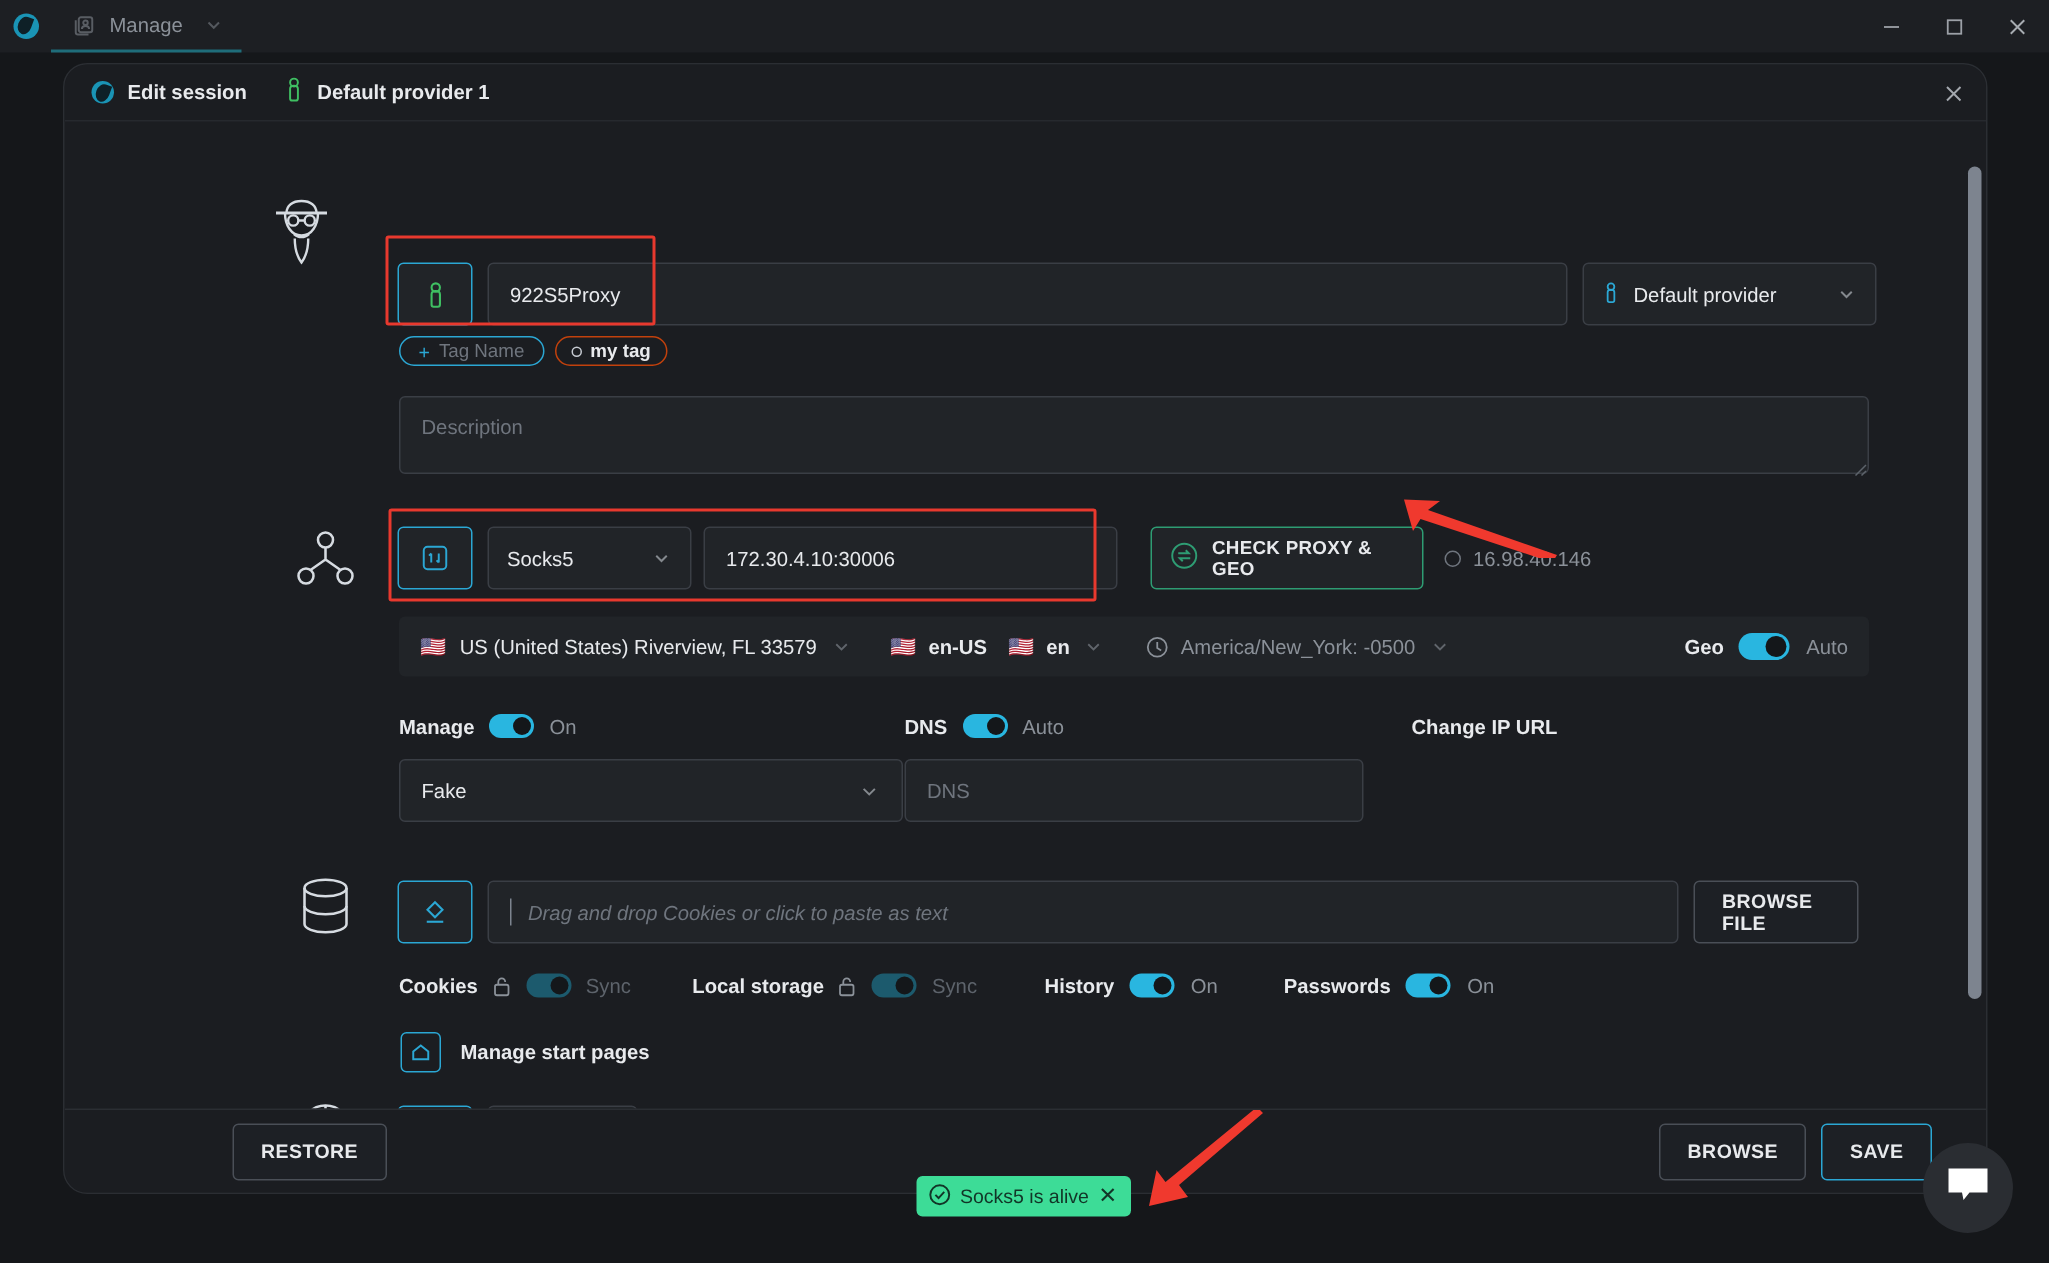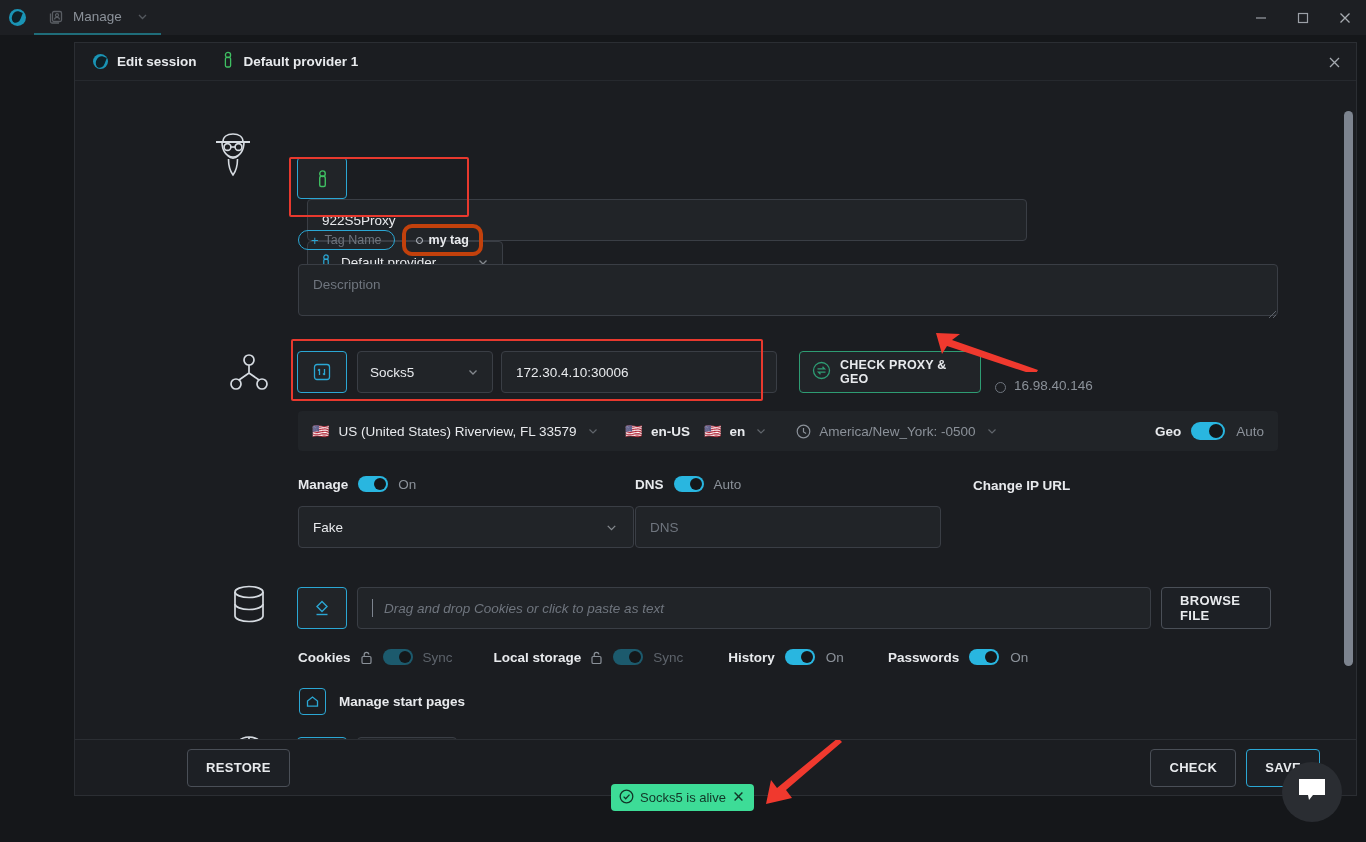--- a/index.html
+++ b/index.html
@@ -44,23 +44,22 @@
   }
   .wc { width: 42px; height: 35px; display: flex; align-items: center; justify-content: center; }
   .wc svg { opacity: .75; }
 
   
   .modal {
     position: absolute; left: 42px; top: 42px;
     width: 1283px; height: 754px;
     background: #1b1d21;
     border: 1px solid #2b2e33;
-    border-radius: 0;
+    border-radius: 16px;
     overflow: hidden;
-    margin-left: 32px;
   }
   .modal-head {
     height: 38px; display: flex; align-items: center; gap: 9px;
     padding: 0 16px 0 18px;
     background: #1b1d21;
     border-bottom: 1px solid #26292e;
   }
   .modal-head .globe { width: 15px; height: 15px; }
   .mh-title { color: #e8eaed; font-size: 13.5px; font-weight: bold; }
   .mh-sep { width: 6px; }
@@ -233,21 +232,21 @@
         <path d="M13 15c0-5 4-8 10-8s10 3 10 8"></path>
         <path d="M12 15c0 8 4 15 11 15s11-7 11-15"></path>
         <circle cx="17.5" cy="20" r="3.4"></circle>
         <circle cx="28.5" cy="20" r="3.4"></circle>
         <path d="M21 20h4"></path>
         <path d="M18 29c1.5 1.4 3.2 2.1 5 2.1s3.5-.7 5-2.1"></path>
         <path d="M18.5 32c0 6 1.5 12 4.5 16 3-4 4.5-10 4.5-16"></path>
       </svg>
     </div>
 
-    <div class="section" style="left:222px; top:76px;flex-direction:column;">
+    <div class="section" style="left:222px; top:94px;">
       <div class="sq-btn">
         <svg width="15" height="19" viewBox="0 0 14 17" fill="none" stroke="#3fbf62" stroke-width="1.3">
           <circle cx="7" cy="4" r="2.6"></circle>
             <path d="M4.4 8.2c0-1.3 1.2-2 2.6-2s2.6.7 2.6 2v6.4c0 .9-.6 1.4-1.3 1.4H5.7c-.7 0-1.3-.5-1.3-1.4z"></path>
         </svg>
       </div>
       <div class="field" style="width:720px; margin-left:10px; padding:0 14px;">922S5Proxy</div>
       <div class="field" style="width:196px; margin-left:10px; padding:0 12px; gap:9px;">
         <span>
           <svg width="12" height="16" viewBox="0 0 14 17" fill="none" stroke="#2ba7d4" stroke-width="1.4">
@@ -264,21 +263,21 @@
       </div>
     </div>
 
     <div class="redbox" style="left:214px; top:76px; width:180px; height:60px;"></div>
 
     <div class="section" style="left:223px; top:143px; gap:7px; align-items:center;">
       <div style="height:20px; padding:0 12px; border:1px solid #2ba7d4; border-radius:10px; display:flex; align-items:center; gap:6px;">
         <span style="color:#2ba7d4; font-size:13px;">+</span>
         <span style="color:#6f757e; font-size:12.5px;">Tag Name</span>
       </div>
-      <div style="height:32px; padding:0 10px; border:4px solid #c2410c; border-radius:10px; display:flex; align-items:center; gap:6px;">
+      <div style="height:20px; padding:0 10px; border:1px solid #c2410c; border-radius:10px; display:flex; align-items:center; gap:6px;">
         <span style="width:7px;height:7px;border:1.3px solid #c7ccd3;border-radius:50%;"></span>
         <span style="color:#e8eaed; font-size:12.5px; font-weight:bold;">my tag</span>
       </div>
     </div>
 
     <div class="field ph" style="position:absolute; left:223px; top:183px; width:980px; height:52px; align-items:flex-start; padding:12px 14px;">Description</div>
     <div style="position:absolute; left:1192px; top:224px;">
       <svg width="10" height="10" viewBox="0 0 10 10" stroke="#5d636b" stroke-width="1">
           <path d="M9 2L2 9M9 6L6 9"></path>
         </svg>
@@ -311,21 +310,21 @@
       <div class="field" style="width:276px; margin-left:8px; padding:0 14px;">172.30.4.10:30006</div>
       <div class="field" style="width:182px; margin-left:22px; padding:0 12px; gap:9px; border-color:#2e9c73; justify-content:center;">
         <span>
           <svg width="19" height="19" viewBox="0 0 19 19" fill="none" stroke="#2e9c73" stroke-width="1.3">
             <circle cx="9.5" cy="9.5" r="8"></circle>
             <path d="M5.5 7.8h7l-2-2M13.5 11.2h-7l2 2"></path>
           </svg>
         </span>
         <span style="font-size:12.5px; font-weight:bold; letter-spacing:.2px;">CHECK PROXY &amp; GEO</span>
       </div>
-      <div style="margin-left:14px; display:flex; align-items:flex-end; gap:8px; height:42px;">
+      <div style="margin-left:14px; display:flex; align-items:center; gap:8px; height:42px;">
         <span style="width:11px;height:11px;border:1.4px solid #6f757e;border-radius:50%;"></span>
         <span class="lbl-m">16.98.40.146</span>
       </div>
     </div>
 
     <div class="redbox" style="left:216px; top:258px; width:472px; height:62px;"></div>
 
     <div style="position:absolute; left:223px; top:330px; width:980px; height:40px; background:#212428; border-radius:4px; display:flex; align-items:center; padding:0 14px;">
       <span style="font-size:14px;">🇺🇸</span>
       <span class="lbl-b" style="margin-left:9px; font-weight:normal;">US (United States) Riverview, FL 33579</span>
@@ -457,21 +456,21 @@
     </div>
     <div class="sq-btn" style="position:absolute; left:222px; top:656px;"></div>
     <div class="field" style="position:absolute; left:282px; top:656px; width:100px;"></div>
   </div>
 
   <div class="modal-foot">
     <div class="btn" style="margin-left:112px;">
       <span>RESTORE</span>
     </div>
     <div class="btn" style="margin-left:auto;">
-      <span>CHECK</span>
+      <span>BROWSE</span>
     </div>
     <div class="btn accent" style="margin-left:10px; margin-right:38px; min-width:56px;">
       <span>SAVE</span>
     </div>
   </div>
 </div>
 
 <div class="toast">
   <span>
     <svg width="15" height="15" viewBox="0 0 15 15" fill="none" stroke="#123527" stroke-width="1.3">

